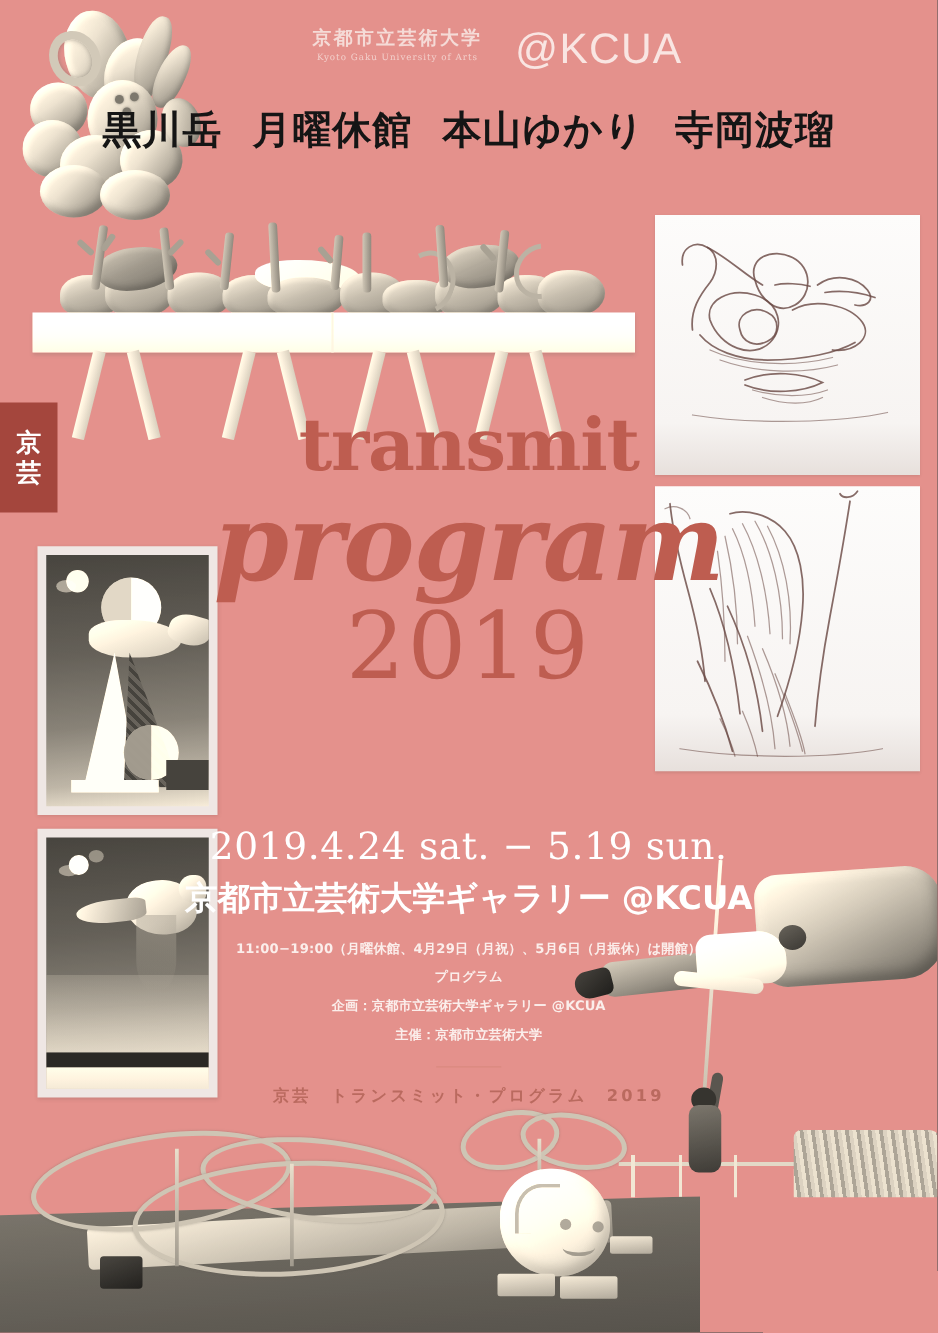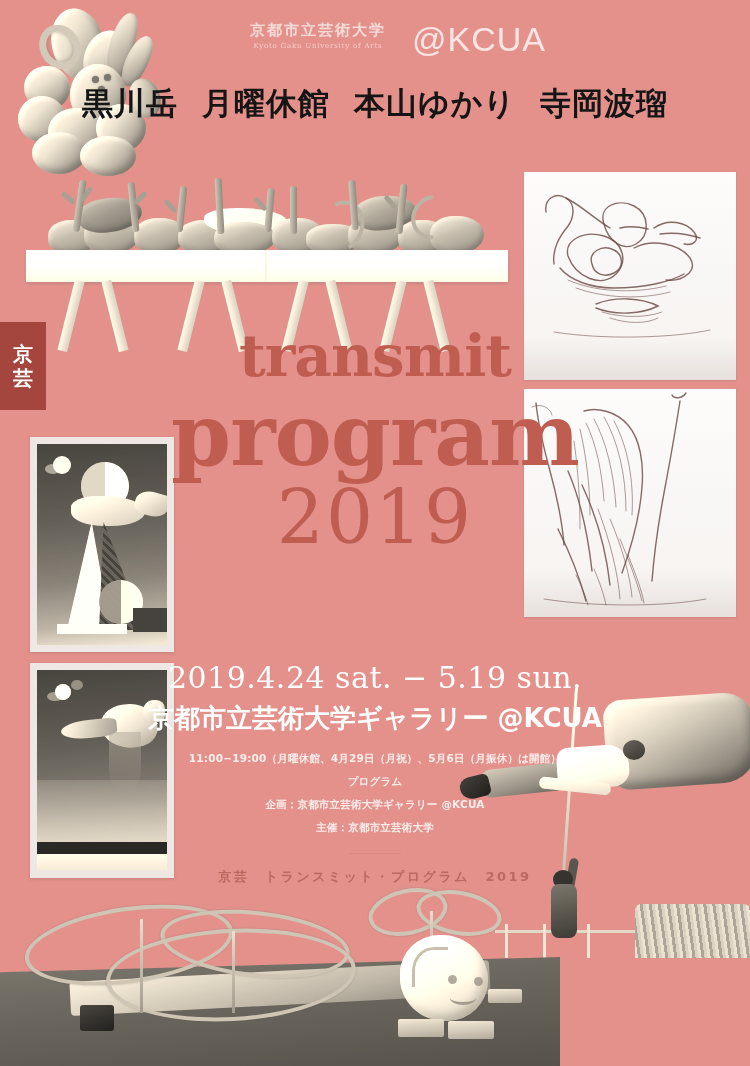--- a/index.html
+++ b/index.html
@@ -269,21 +269,21 @@
   
   #title-block { position:absolute; left:0; right:0; top:330px; text-align:center; pointer-events:none; }
   #t-transmit, #t-program {
     font-family:"DejaVu Serif", serif;
     font-weight:700;
     color:#BE5D50;
     line-height:.92;
     letter-spacing:-1px;
   }
   #t-transmit { font-size:58px; }
-  #t-program { font-size:86px; margin-top:12px; }
+  #t-program { font-size:86px; margin-top:12px;font-style:italic; }
   #t-2019 {
     font-family:"DejaVu Serif", serif;
     font-weight:400;
     font-size:74px;
     color:#BE5D50;
     line-height:1;
     margin-top:6px;
     letter-spacing:2px;
   }
 

